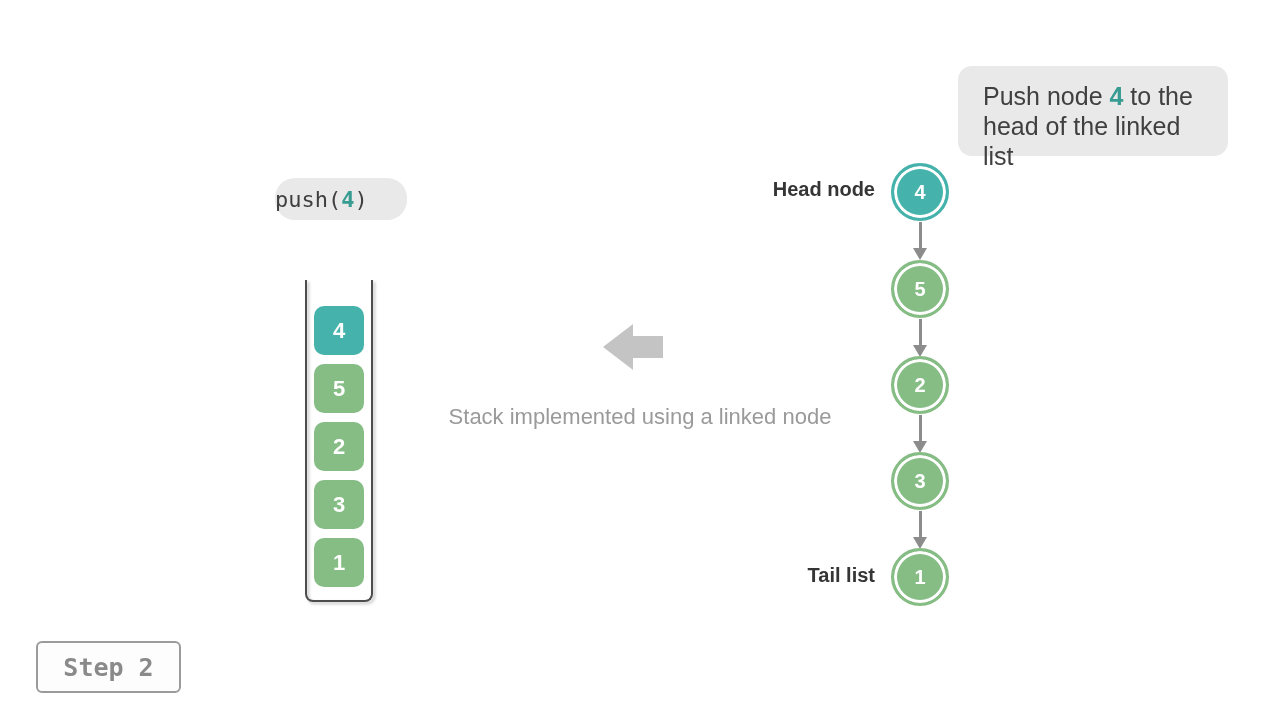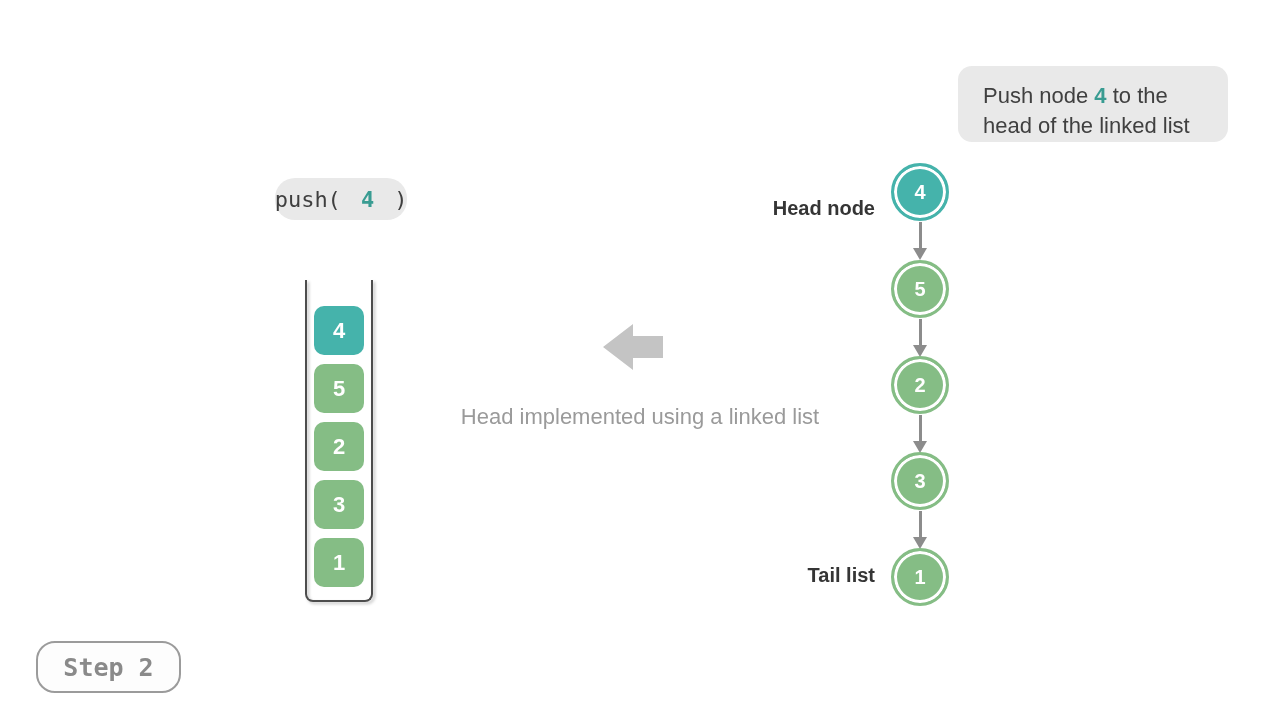--- a/index.html
+++ b/index.html
@@ -7,30 +7,30 @@
     --node-arrow-gray:#8c8c8c; --block-arrow-gray:#c4c4c4;
     --caption-gray:#9a9a9a; --label-dark:#353535; --badge-bg:#e9e9e9;
     --container-border:#4d4d4d; --step-border:#9b9b9b; --step-text:#8a8a8a;
     --watermark-gray:#c9c9c9;
   }
   *{box-sizing:border-box;margin:0;padding:0;}
   body{background:#fff;font-family:"Liberation Sans",sans-serif;}
   .canvas{position:relative;width:1280px;height:720px;background:#fff;overflow:hidden;}
 
   
-  .callout{position:absolute;left:958px;top:66px;width:270px;height:76px;
+  .callout{position:absolute;left:958px;top:66px;width:270px;height:90px;
     background:var(--badge-bg);border-radius:14px;padding:15px 18px 15px 25px;
-    font-size:22px;line-height:30px;color:#404040;}
+    font-size:25px;line-height:30px;color:#404040;}
   .hl{color:var(--teal-text);font-weight:bold;}
 
   
   .op-badge{position:absolute;left:275px;top:178px;width:132px;height:42px;
     background:var(--badge-bg);border-radius:20px;display:flex;align-items:center;
-    justify-content:center;font-family:"DejaVu Sans Mono",monospace;
-    font-size:22px;color:#3f3f3f;gap:20px;}
+    justify-content:flex-start;font-family:"DejaVu Sans Mono",monospace;
+    font-size:22px;color:#3f3f3f;}
 
   
   .stack-walls{position:absolute;left:305px;top:280px;width:68px;height:322px;
     border-left:2px solid var(--container-border);
     border-right:2px solid var(--container-border);
     border-bottom:2px solid var(--container-border);
     border-radius:0 0 8px 8px;
     filter:drop-shadow(2px 2px 1.5px rgba(0,0,0,0.25));}
   .stack-boxes{position:absolute;left:307px;top:306px;width:64px;
     display:flex;flex-direction:column;align-items:center;gap:9px;}
@@ -56,21 +56,21 @@
   .narrow .shaft{position:absolute;left:5.5px;top:0;width:3px;height:27px;
     background:var(--node-arrow-gray);}
   .narrow .tip{position:absolute;left:0;top:26px;width:0;height:0;
     border-left:7px solid transparent;border-right:7px solid transparent;
     border-top:12px solid var(--node-arrow-gray);}
   .node-label{position:absolute;left:690px;width:185px;text-align:right;
     font-size:20px;font-weight:bold;color:var(--label-dark);}
 
   
   .step-badge{position:absolute;left:36px;top:641px;width:145px;height:52px;
-    background:#fdfdfd;border:2px solid var(--step-border);border-radius:19px;
+    background:#fdfdfd;border:2px solid var(--step-border);border-radius:6px;
     display:flex;align-items:center;justify-content:center;
     font-family:"DejaVu Sans Mono",monospace;font-size:25px;font-weight:bold;
     color:var(--step-text);}
 
   
   .watermark{position:absolute;left:1030px;top:679px;width:205px;text-align:right;
     font-family:"DejaVu Sans Mono",monospace;font-size:15px;
     color:var(--watermark-gray);}
 </style>
 </head>
@@ -91,23 +91,23 @@
   <div class="stack-walls"></div>
   <div class="stack-boxes">
     <div class="stack-box teal">4</div>
     <div class="stack-box">5</div>
     <div class="stack-box">2</div>
     <div class="stack-box">3</div>
     <div class="stack-box">1</div>
   </div>
 
   <div class="block-arrow"></div>
-  <div class="caption">Head implemented using a linked list</div>
+  <div class="caption">Stack implemented using a linked node</div>
 
-  <div class="node-label" style="top:197px;">Head node</div>
+  <div class="node-label" style="top:178px;">Head node</div>
   <div class="node-label" style="top:564px;">Tail list</div>
 
   <div class="node teal" style="top:163px;">4</div>
   <div class="narrow" style="top:222px;">
       <div class="shaft"></div>
       <div class="tip"></div>
     </div>
   <div class="node" style="top:260px;">5</div>
   <div class="narrow" style="top:319px;">
       <div class="shaft"></div>

